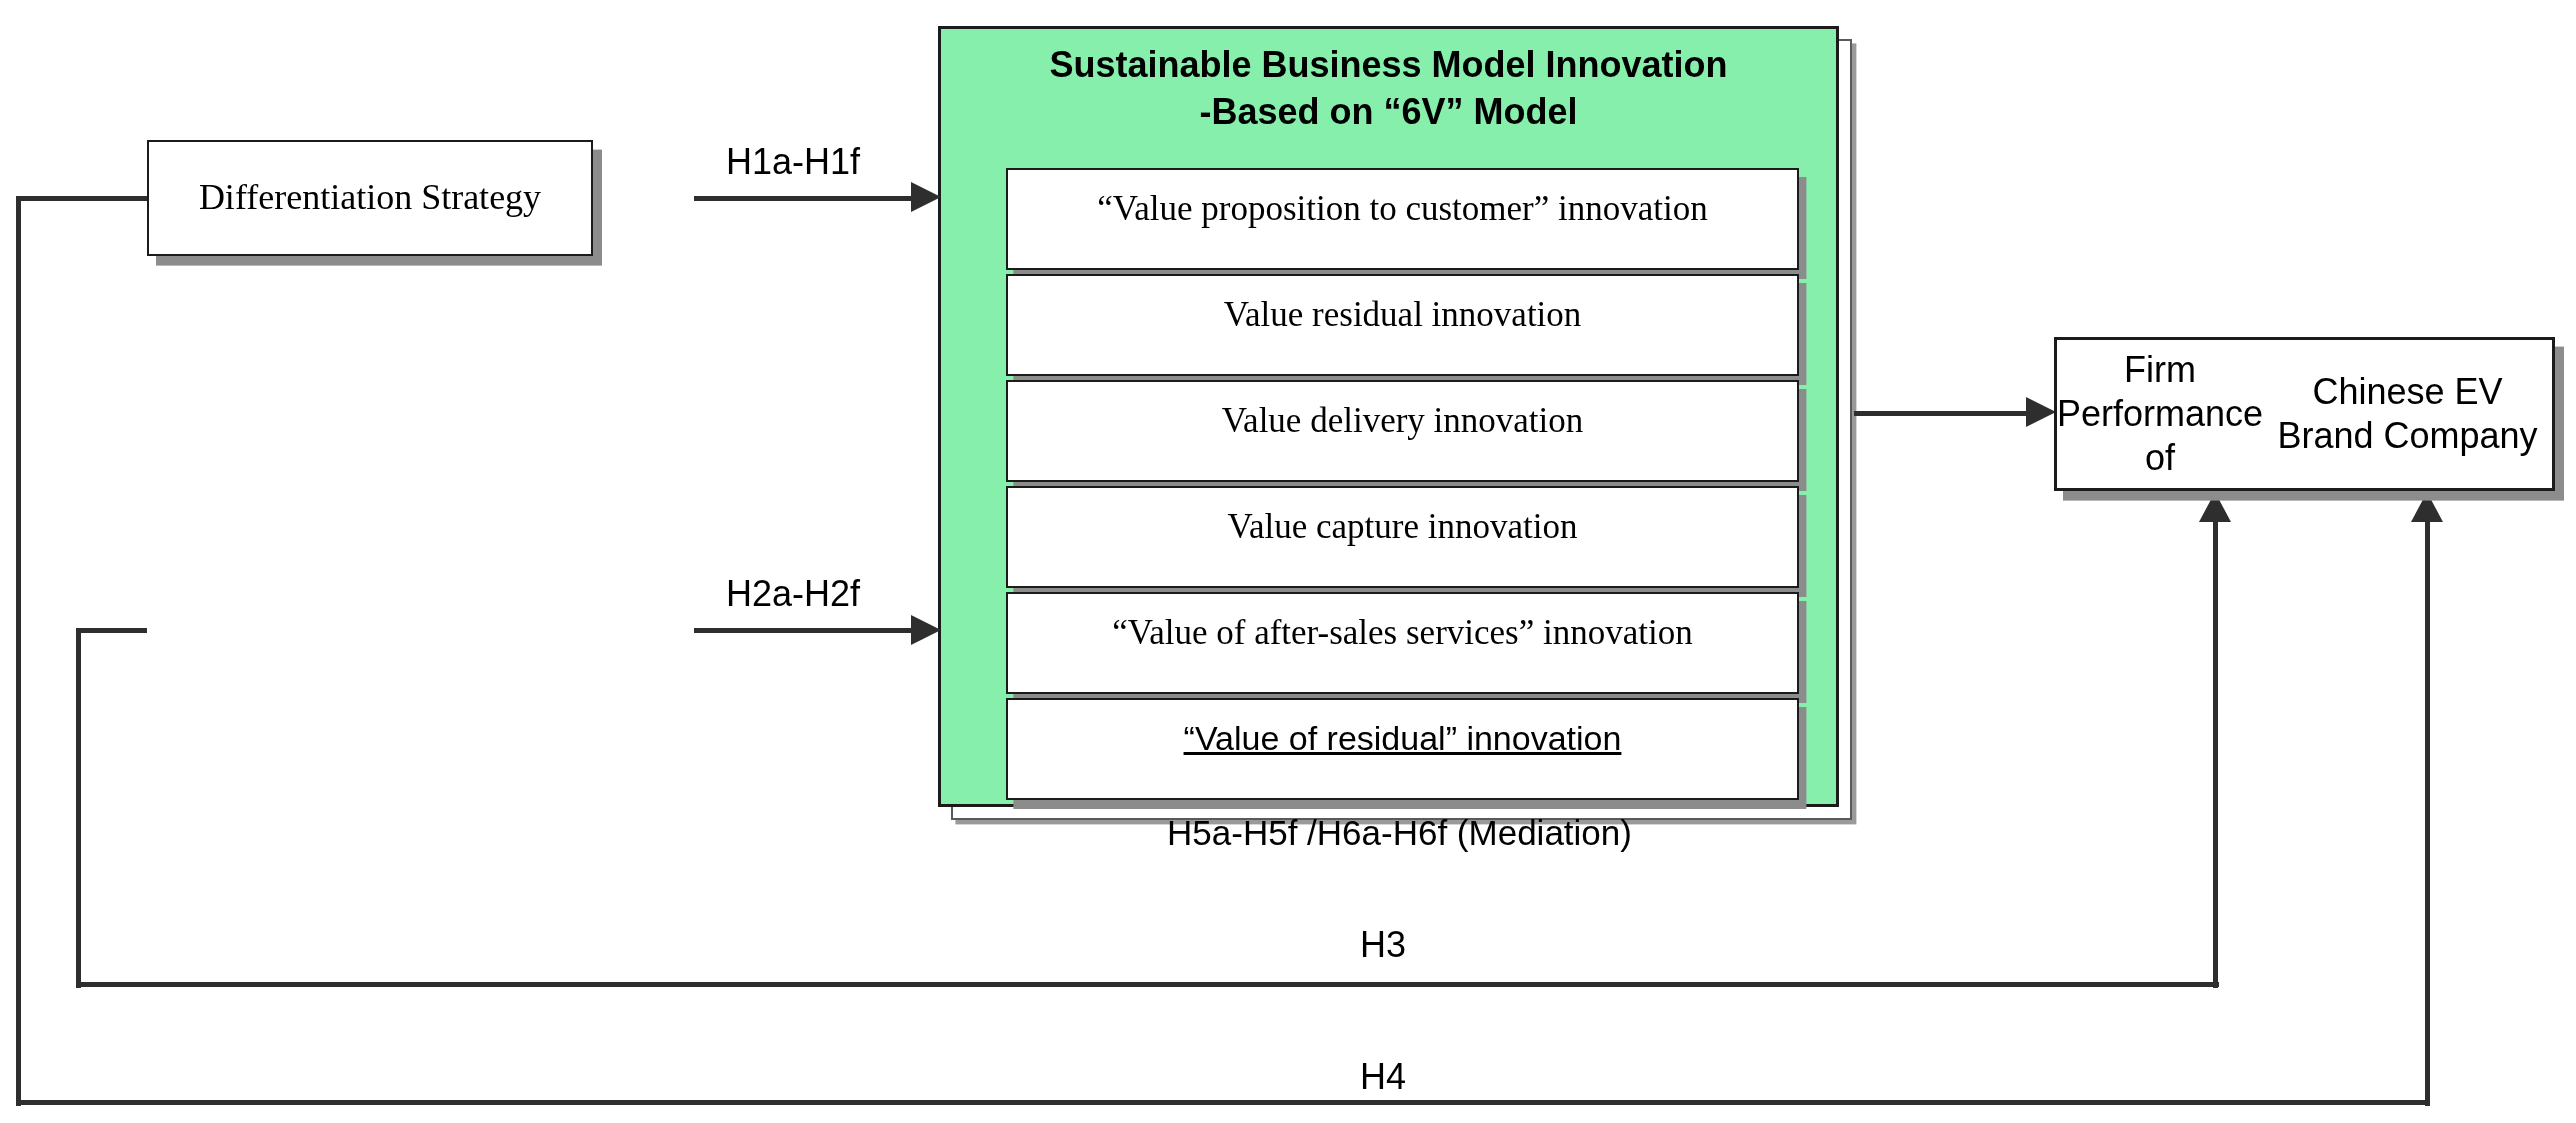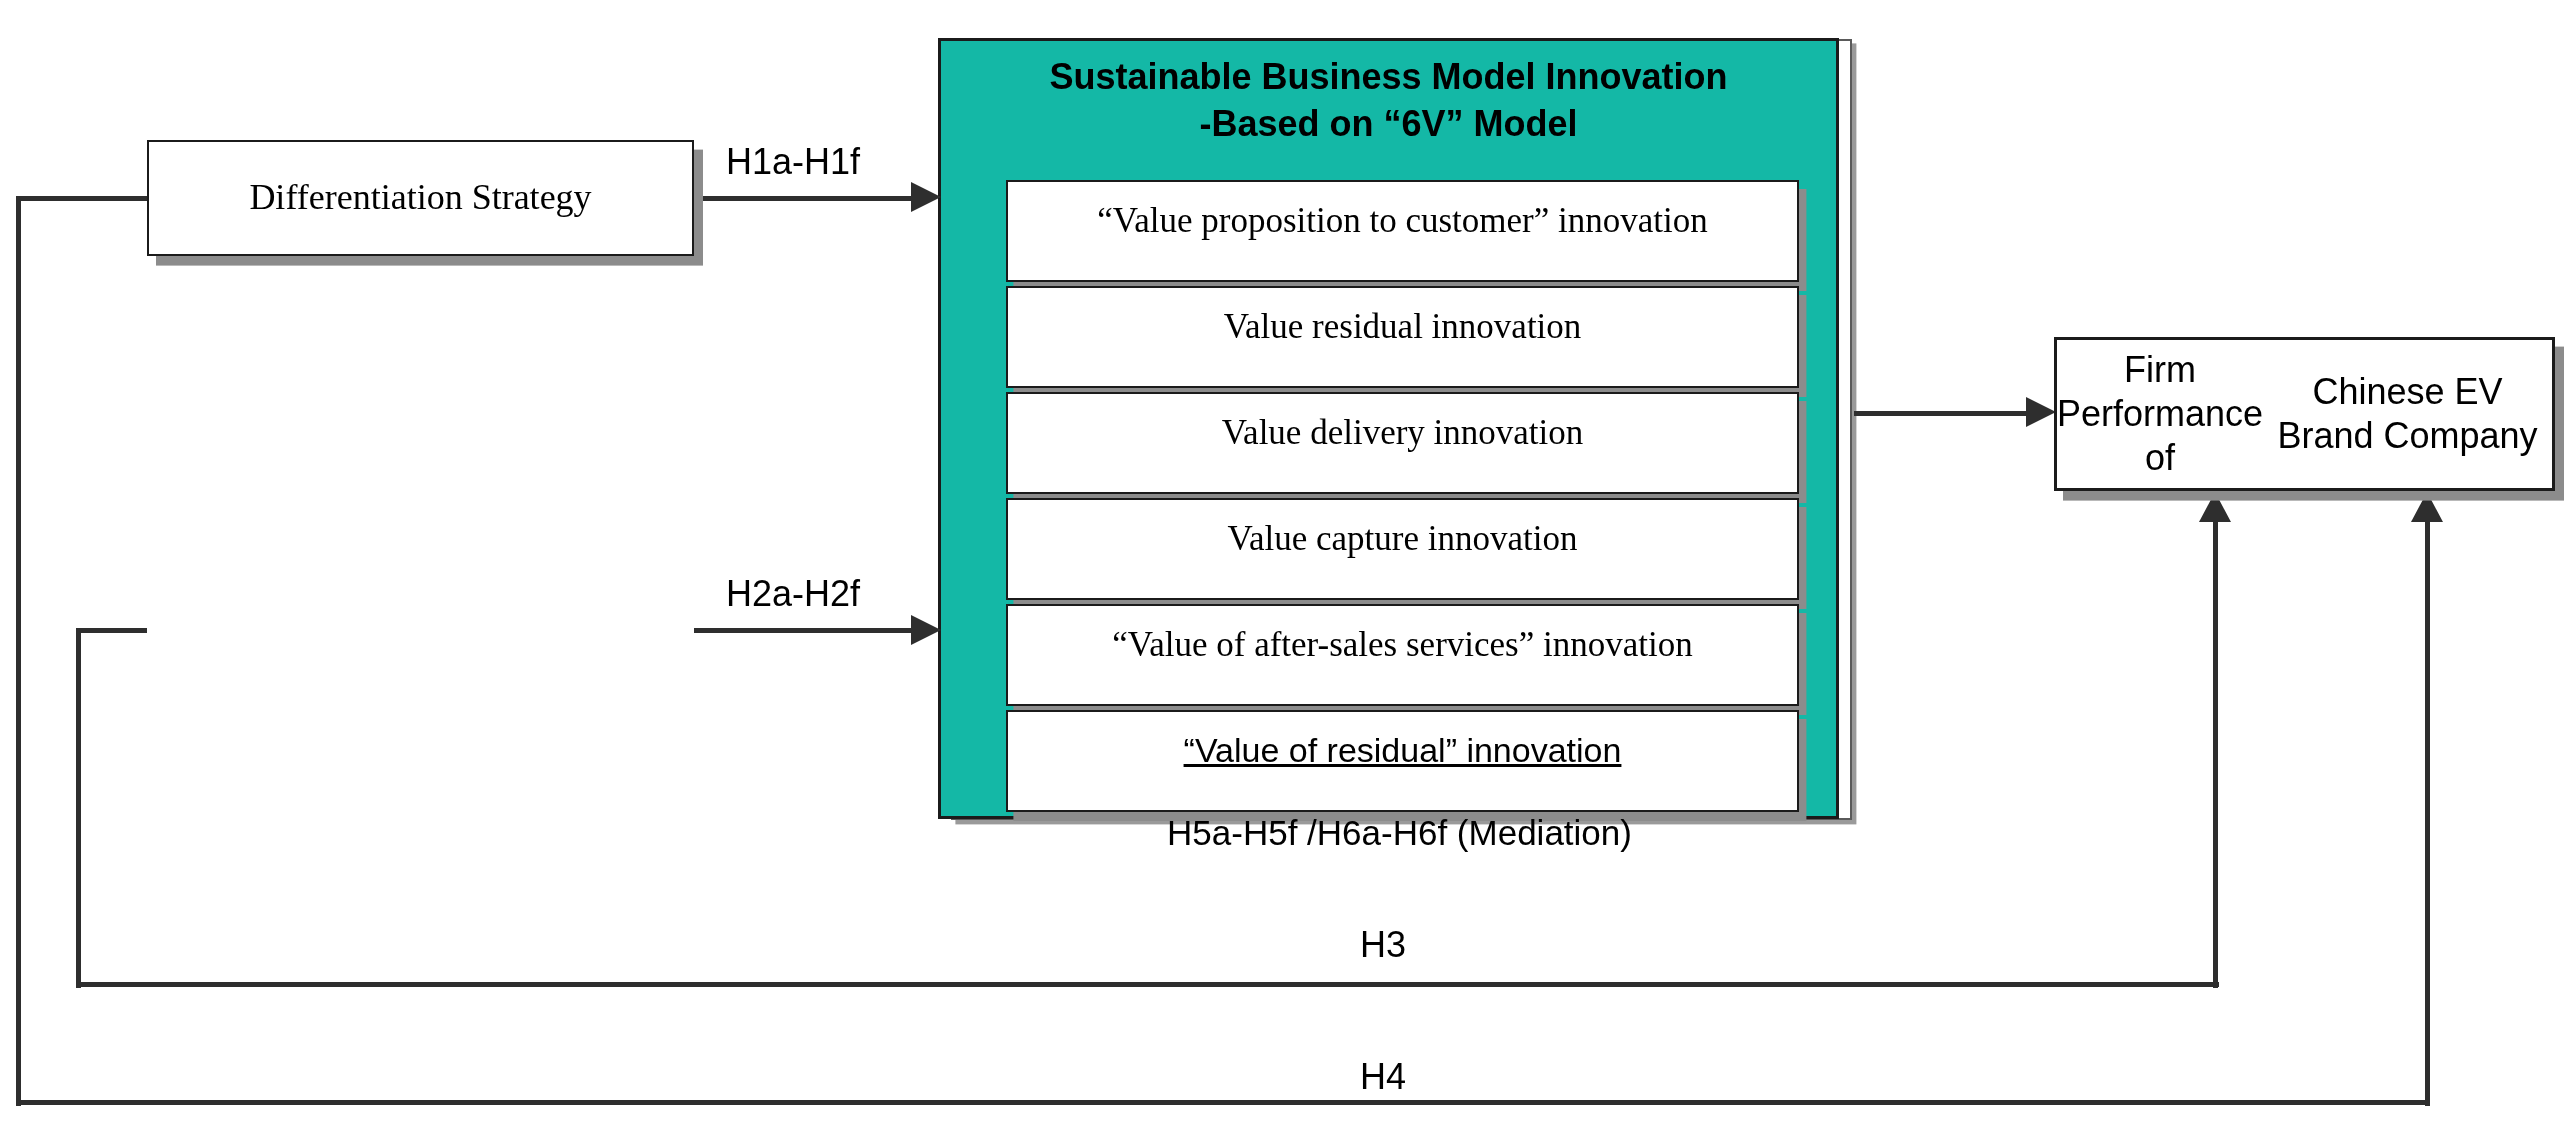--- a/index.html
+++ b/index.html
@@ -16,32 +16,32 @@
     position:absolute;
     box-sizing:border-box;
     background:#ffffff;
     border:2.2px solid #1b1b1b;
     text-align:center;
     z-index:3;
   }
   .shadowed{ box-shadow:9px 9.6px 0 #8c8c8c; }
   .serif{ font-family:"Liberation Serif", serif; }
   .node-left{
-    width:547px;height:116px;left:147px;
+    width:446px;height:116px;left:147px;
     font-size:36px;line-height:111px;
   }
   
   .container-back{
     position:absolute;left:951px;top:39px;width:901px;height:781px;
     box-sizing:border-box;border:2.2px solid #5a5a5a;background:#ffffff;z-index:1;
     box-shadow:4.4px 4.4px 0 #9a9a9a;
   }
   .sbmi{
     position:absolute;left:938px;top:26px;width:901px;height:781px;
-    box-sizing:border-box;border:3px solid #1b1b1b;background:#14b8a6;z-index:2;margin-top:12px;
+    box-sizing:border-box;border:3px solid #1b1b1b;background:#86efac;z-index:2;
   }
   .sbmi-title{
     position:absolute;left:0;right:0;text-align:center;
     font-weight:bold;font-size:36px;line-height:42px;
   }
   .t1{ top:15px; }
   .t2{ top:62px; }
   .inner-box{
     position:absolute;left:65px;width:793px;height:102px;
     box-sizing:border-box;border:2.2px solid #1b1b1b;background:#ffffff;

